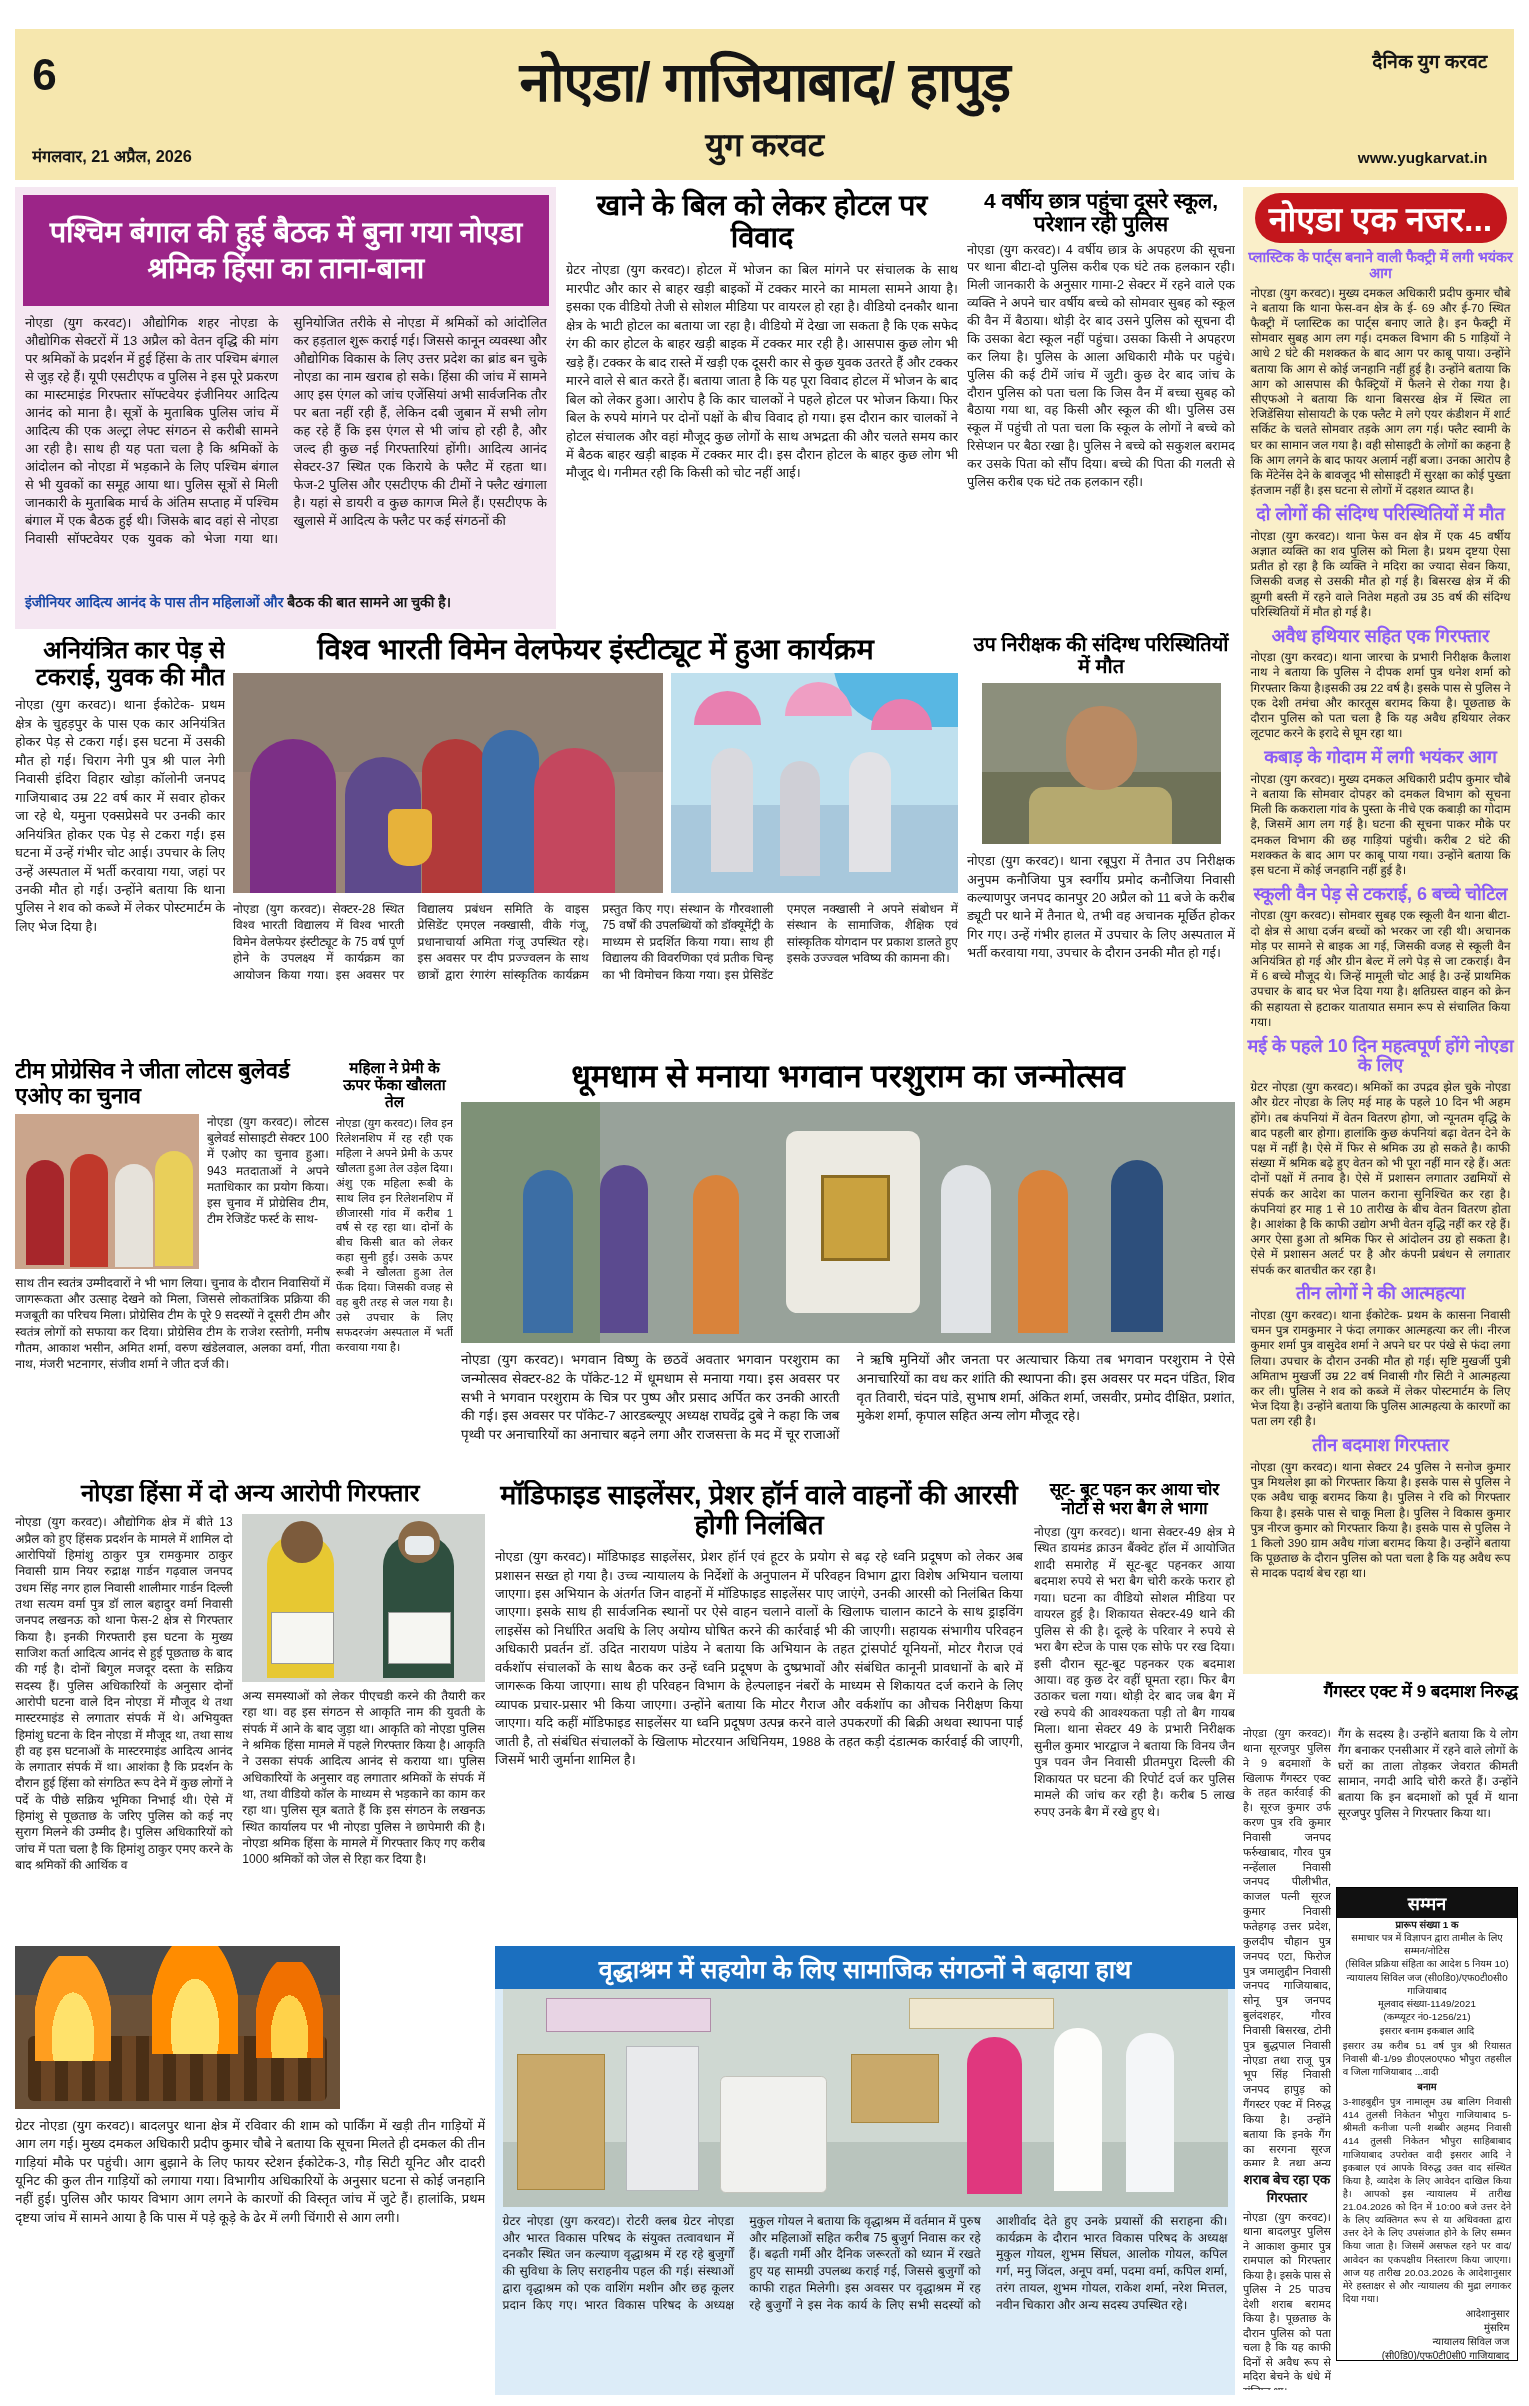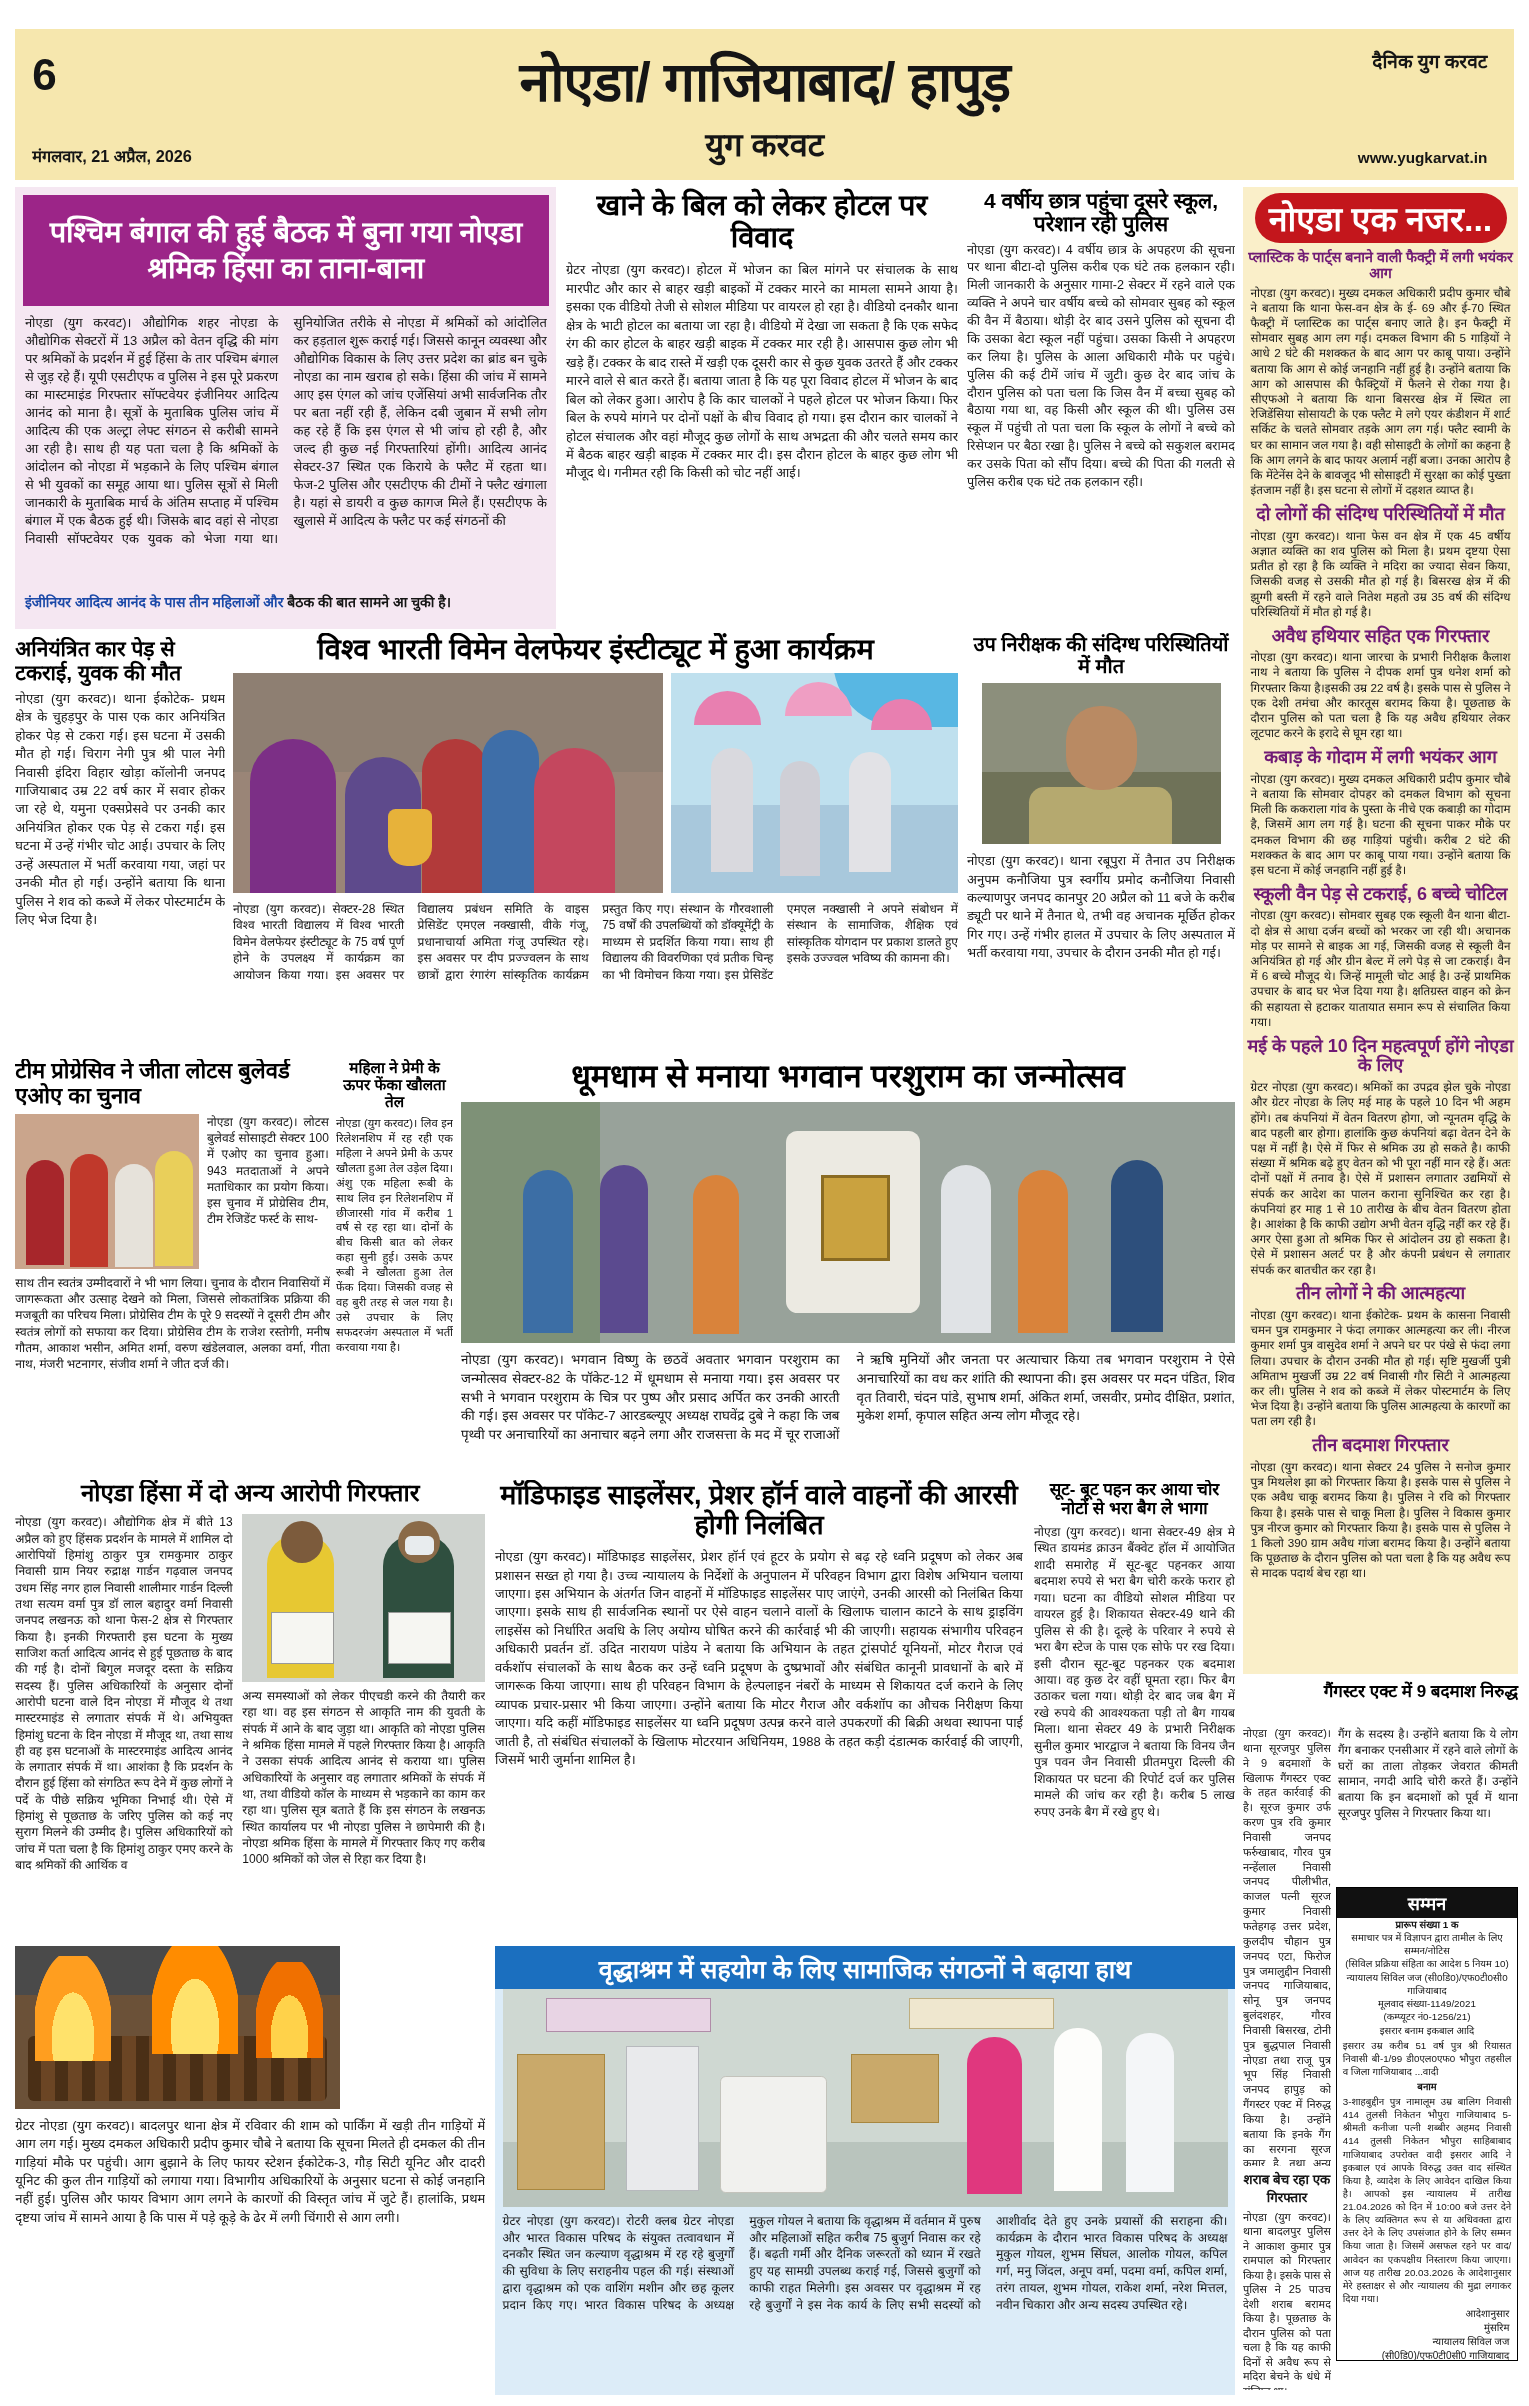--- a/index.html
+++ b/index.html
@@ -40,27 +40,27 @@
 
   
   .school{left:967px;top:187px;width:268px;height:442px;}
   .school h2{font-size:21px;margin:1.9px 0 5.7px;}
   .school .bodytxt{font-size:12.6px;}
 
   
   .sidebar{left:1243px;top:187px;width:275px;height:1487px;background:#faefc9;padding:0;box-sizing:border-box;}
   .sb-pill{margin:5.7px auto 1.9px;width:252px;height:50px;background:#c3161c;border-radius:25px;
            color:#fff;font-size:34px;font-weight:800;display:flex;align-items:center;justify-content:center;}
-  .sb-item h3{font-size:18px;text-align:center;margin:7.6px 3.8px 2.9px;line-height:1.1;font-weight:800;color:#701a75;}
+  .sb-item h3{font-size:18px;text-align:center;margin:7.6px 3.8px 2.9px;line-height:1.1;font-weight:800;color:#8b5cf6;}
   .sb-item h3.sm{font-size:14.3px;}
   .sb-item .bodytxt{font-size:11.7px;line-height:1.3;margin:0 7.6px;}
 
   
   .car{left:15.3px;top:637px;width:210px;height:415px;}
-  .car h2{font-size:21px;margin:0 0 5.7px;text-align:left;}
+  .car h2{font-size:24px;margin:0 0 5.7px;text-align:right;}
   .car .bodytxt{font-size:13px;}
 
   
   .inst{left:233px;top:633px;width:725px;height:419px;}
   .inst h2{font-size:29px;text-align:center;margin:0 0 7.6px;}
   .inst-photos{display:flex;gap:7.6px;height:220px;}
   .inst-cols{margin-top:7.6px;column-count:4;column-gap:13.4px;font-size:12px;line-height:1.38;height:143px;}
 
   
   .insp{left:967px;top:633px;width:268px;height:419px;}

